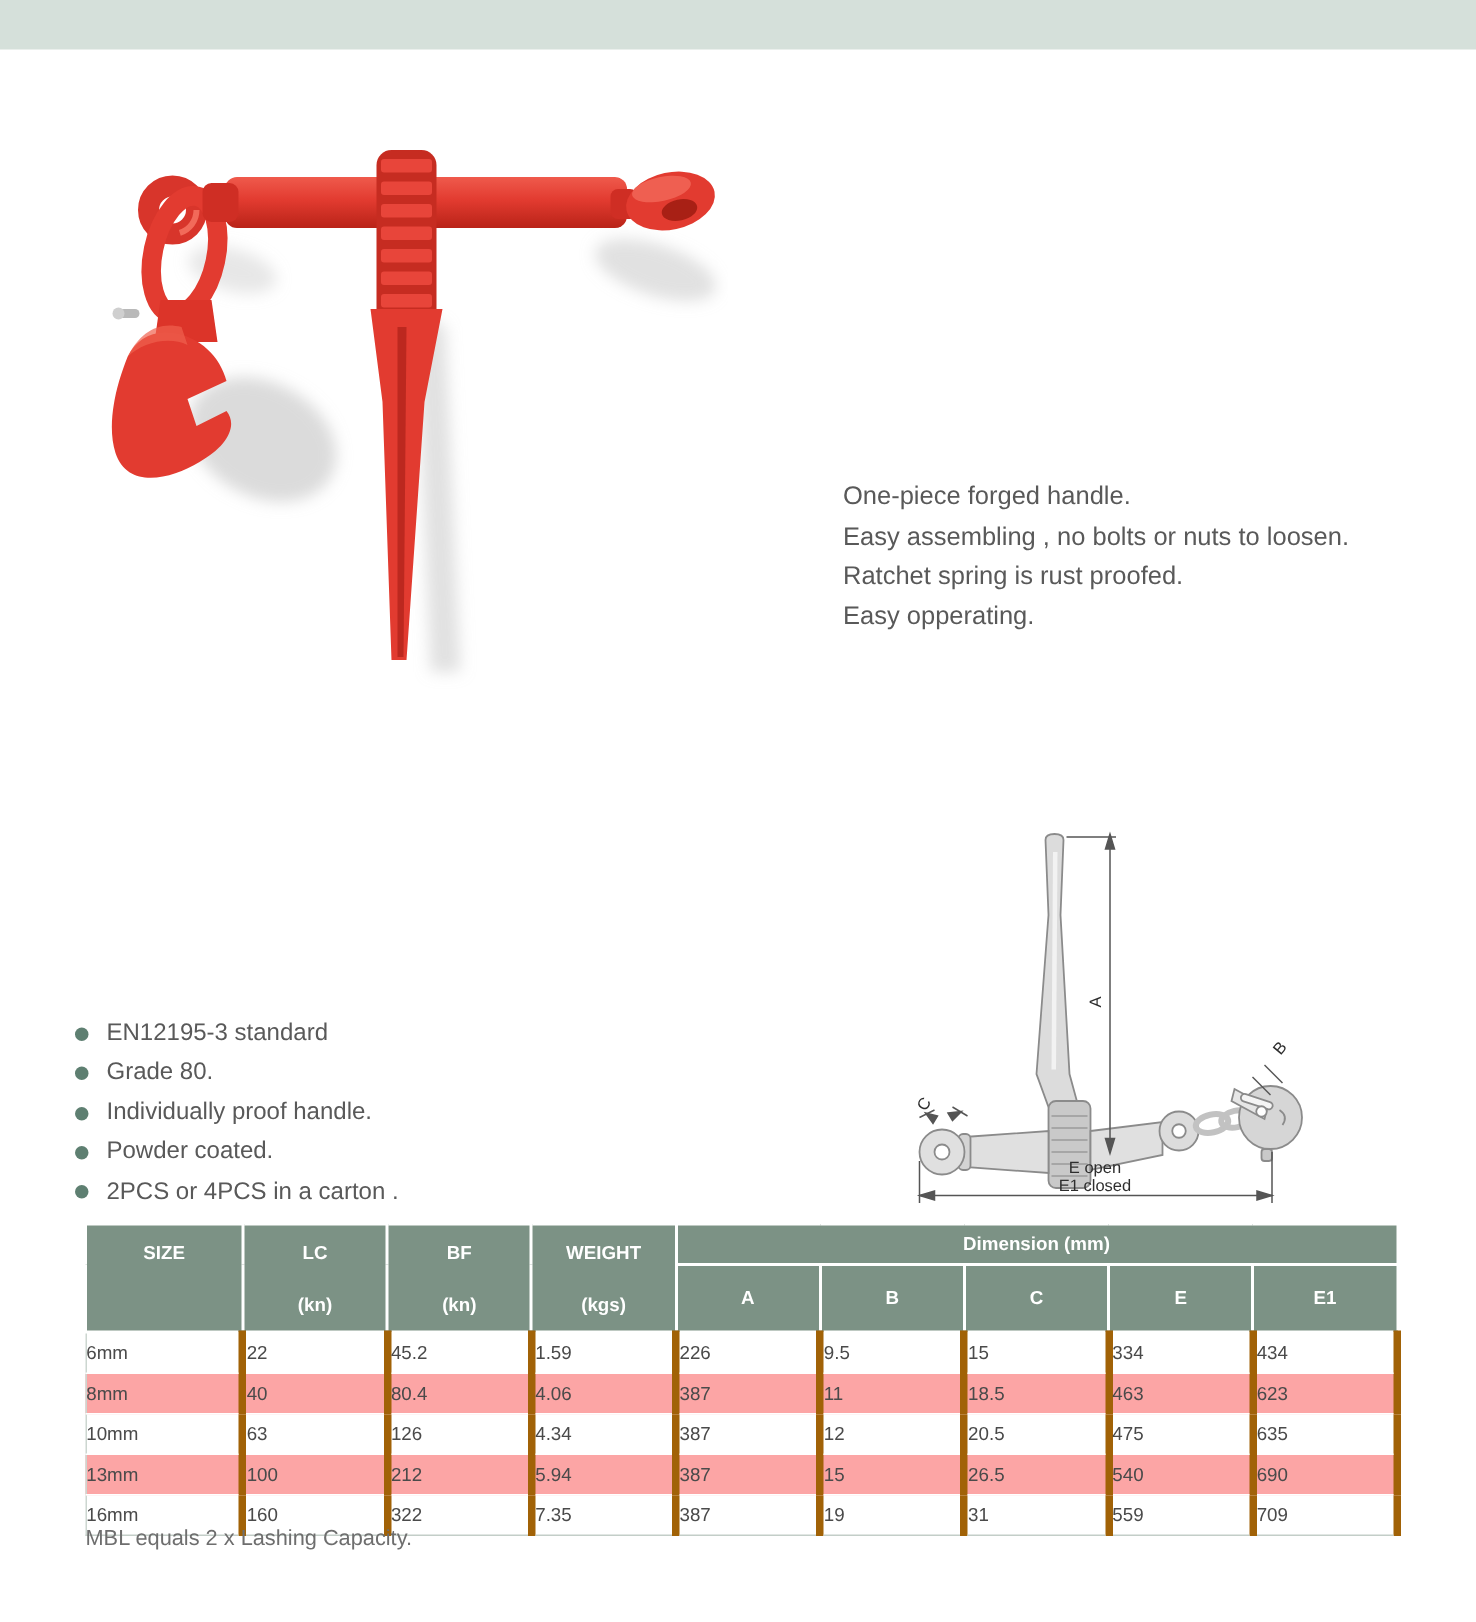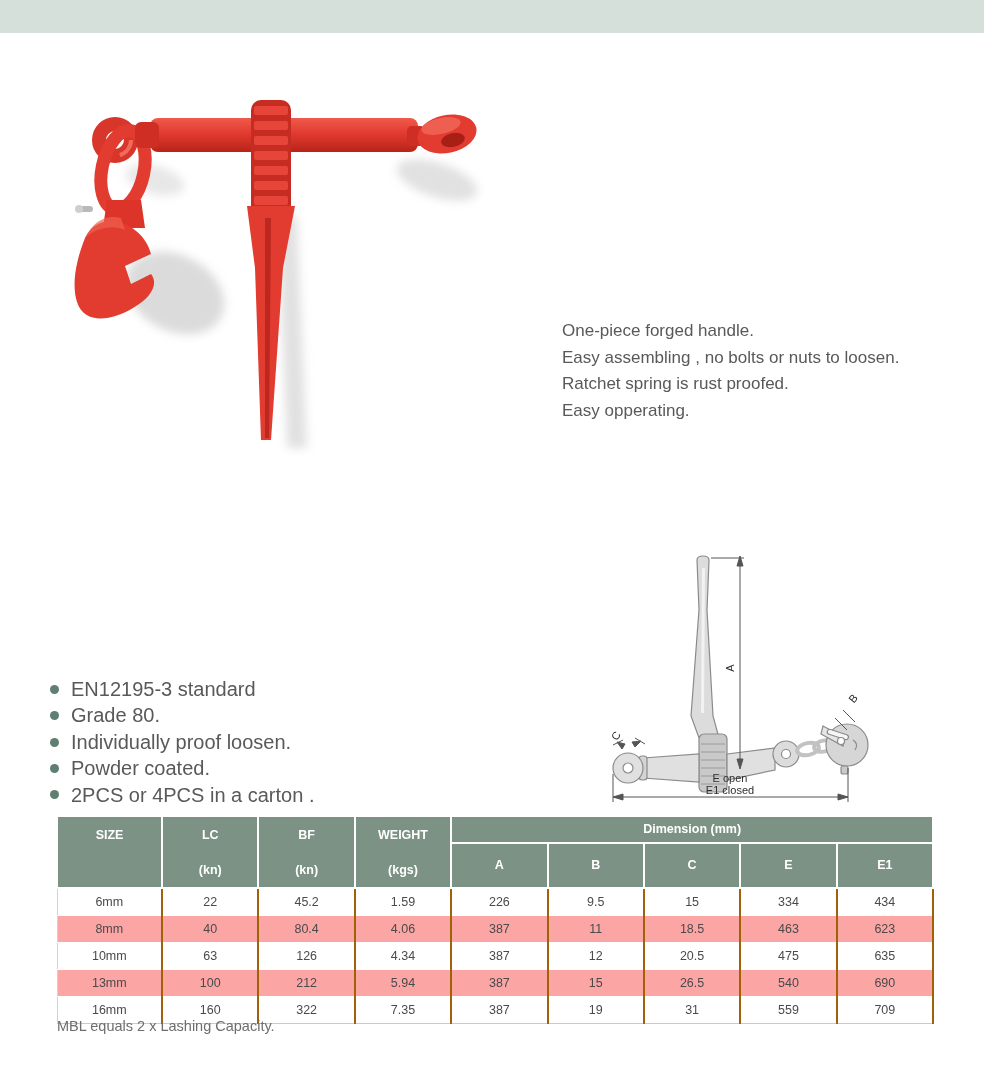--- a/index.html
+++ b/index.html
@@ -9,43 +9,43 @@
     overflow:hidden;
   }
   .top-bar{
     position:absolute;left:0;top:0;width:984px;height:33px;background:#d5e0da;
   }
   
   .photo-wrap{position:absolute;left:55px;top:88px;width:430px;height:380px;}
   
   .features{position:absolute;left:562px;top:318px;color:#595959;font-size:17px;line-height:26.6px;}
   
-  .bullets{position:absolute;left:50px;top:676px;color:#595959;font-size:20px;line-height:26.4px;}
+  .bullets{position:absolute;left:50px;top:676px;color:#595959;font-size:16px;line-height:26.4px;}
   .bullet-row{display:flex;align-items:center;}
   .dot{width:9px;height:9px;border-radius:50%;background:#5e7f71;margin-right:12px;flex:0 0 auto;}
   
   .drawing-wrap{position:absolute;left:605px;top:548px;width:310px;height:262px;}
   
   .spec-table{
     position:absolute;left:56px;top:815px;width:878px;border-collapse:collapse;table-layout:fixed;
     font-size:12.5px;color:#4a4a4a;
   }
   .spec-table th{
     background:#7c9285;color:#ffffff;font-weight:bold;border:2px solid #ffffff;
     padding:0;text-align:center;font-size:12.5px;
   }
   .spec-table th.merged{height:70px;vertical-align:top;}
   .spec-table th.merged .two-line{
     display:flex;flex-direction:column;justify-content:space-around;height:70px;text-align:center;
   }
   .spec-table th.dim-head{height:24px;}
   .spec-table tr.subhead th{height:42px;}
   .spec-table td{
-    text-align:center;height:26px;padding:0;
-    border-left:1px solid #ccd6d0;border-right:2px solid #a16207;border-bottom:1px solid #ffffff;
+    height:26px;padding:0;
+    border-left:1px solid #ccd6d0;border-right:5px solid #a16207;border-bottom:1px solid #ffffff;
     background:#ffffff;
   }
   .spec-table tr.alt td{background:#fca5a5;}
   .spec-table tr:last-child td{border-bottom:1px solid #c3cec8;margin-left:30px;}
   .footer-note{position:absolute;left:57px;top:1018px;font-size:14.5px;color:#6e6e6e;}
 </style>
 </head>
 <body>
 
 <div class="top-bar"></div>
@@ -129,21 +129,21 @@
   <div class="bullet-row">
       <span class="dot"></span>
       <span>EN12195-3 standard</span>
     </div>
   <div class="bullet-row">
       <span class="dot"></span>
       <span>Grade 80.</span>
     </div>
   <div class="bullet-row">
       <span class="dot"></span>
-      <span>Individually proof loosen.</span>
+      <span>Individually proof handle.</span>
     </div>
   <div class="bullet-row">
       <span class="dot"></span>
       <span>Powder coated.</span>
     </div>
   <div class="bullet-row">
       <span class="dot"></span>
       <span>2PCS or 4PCS in a carton .</span>
     </div>
 </div>

